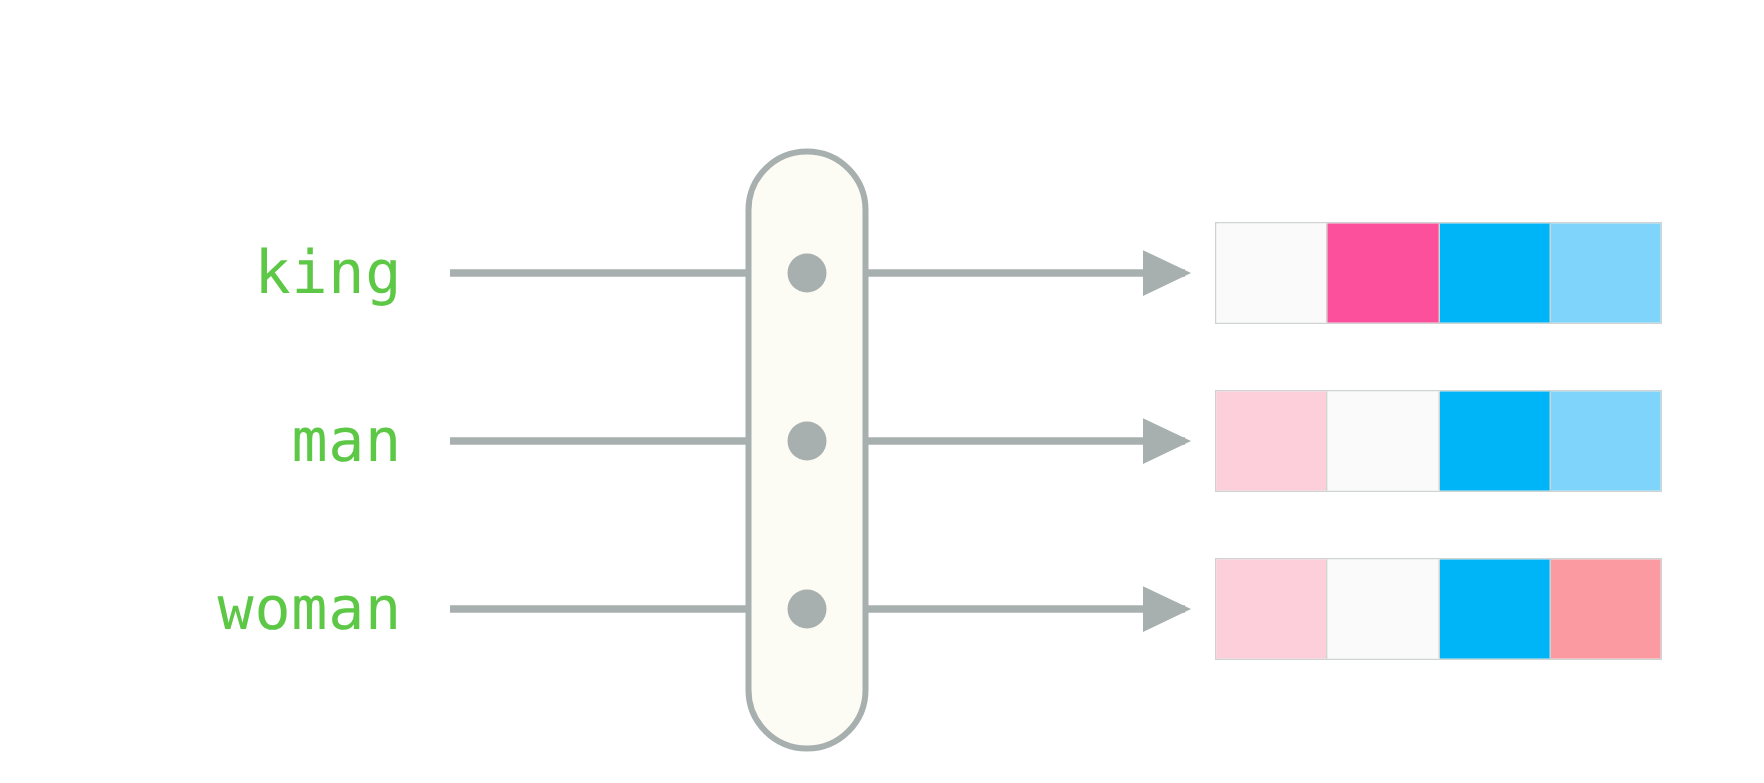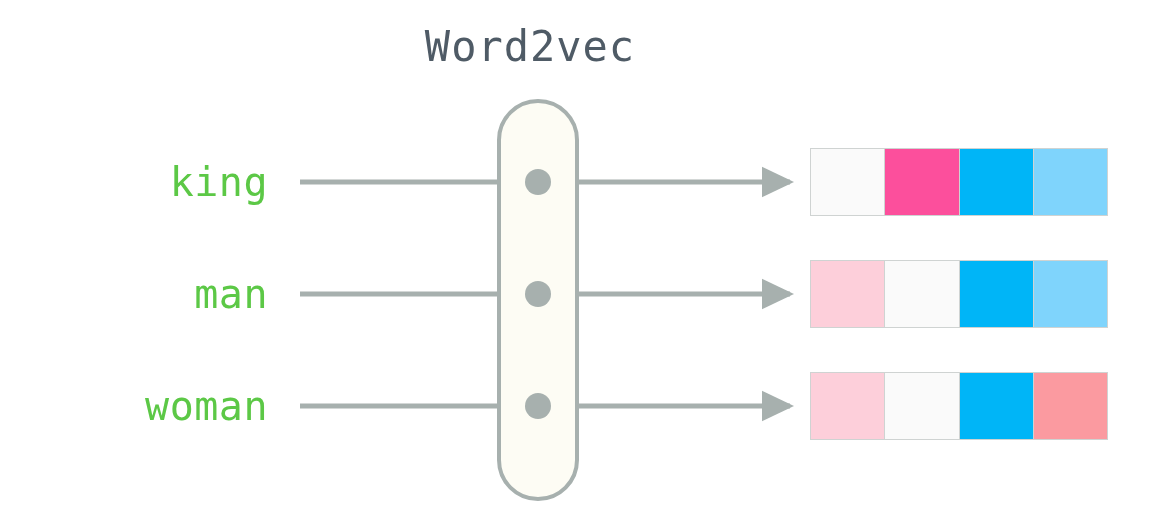--- a/index.html
+++ b/index.html
@@ -70,21 +70,20 @@
   }
   .vector-cell:last-child {
     border-right: none;
   }
 </style>
 </head>
 <body>
 
 <div id="stage">
 
-  <div class="title">Word2vec</div>
 
   <svg id="svg-layer" viewBox="0 0 1176 522">
     <defs>
       <marker id="arrowhead" markerWidth="7" markerHeight="7" refX="5.6" refY="3.5" orient="auto" markerUnits="strokeWidth">
         <path d="M 0 0.45 L 6.4 3.5 L 0 6.55 z" fill="#a7b0ae"></path>
       </marker>
     </defs>
 
     <line x1="300" y1="182" x2="790" y2="182" stroke="#a7b0ae" stroke-width="5" marker-end="url(#arrowhead)"></line>
 

